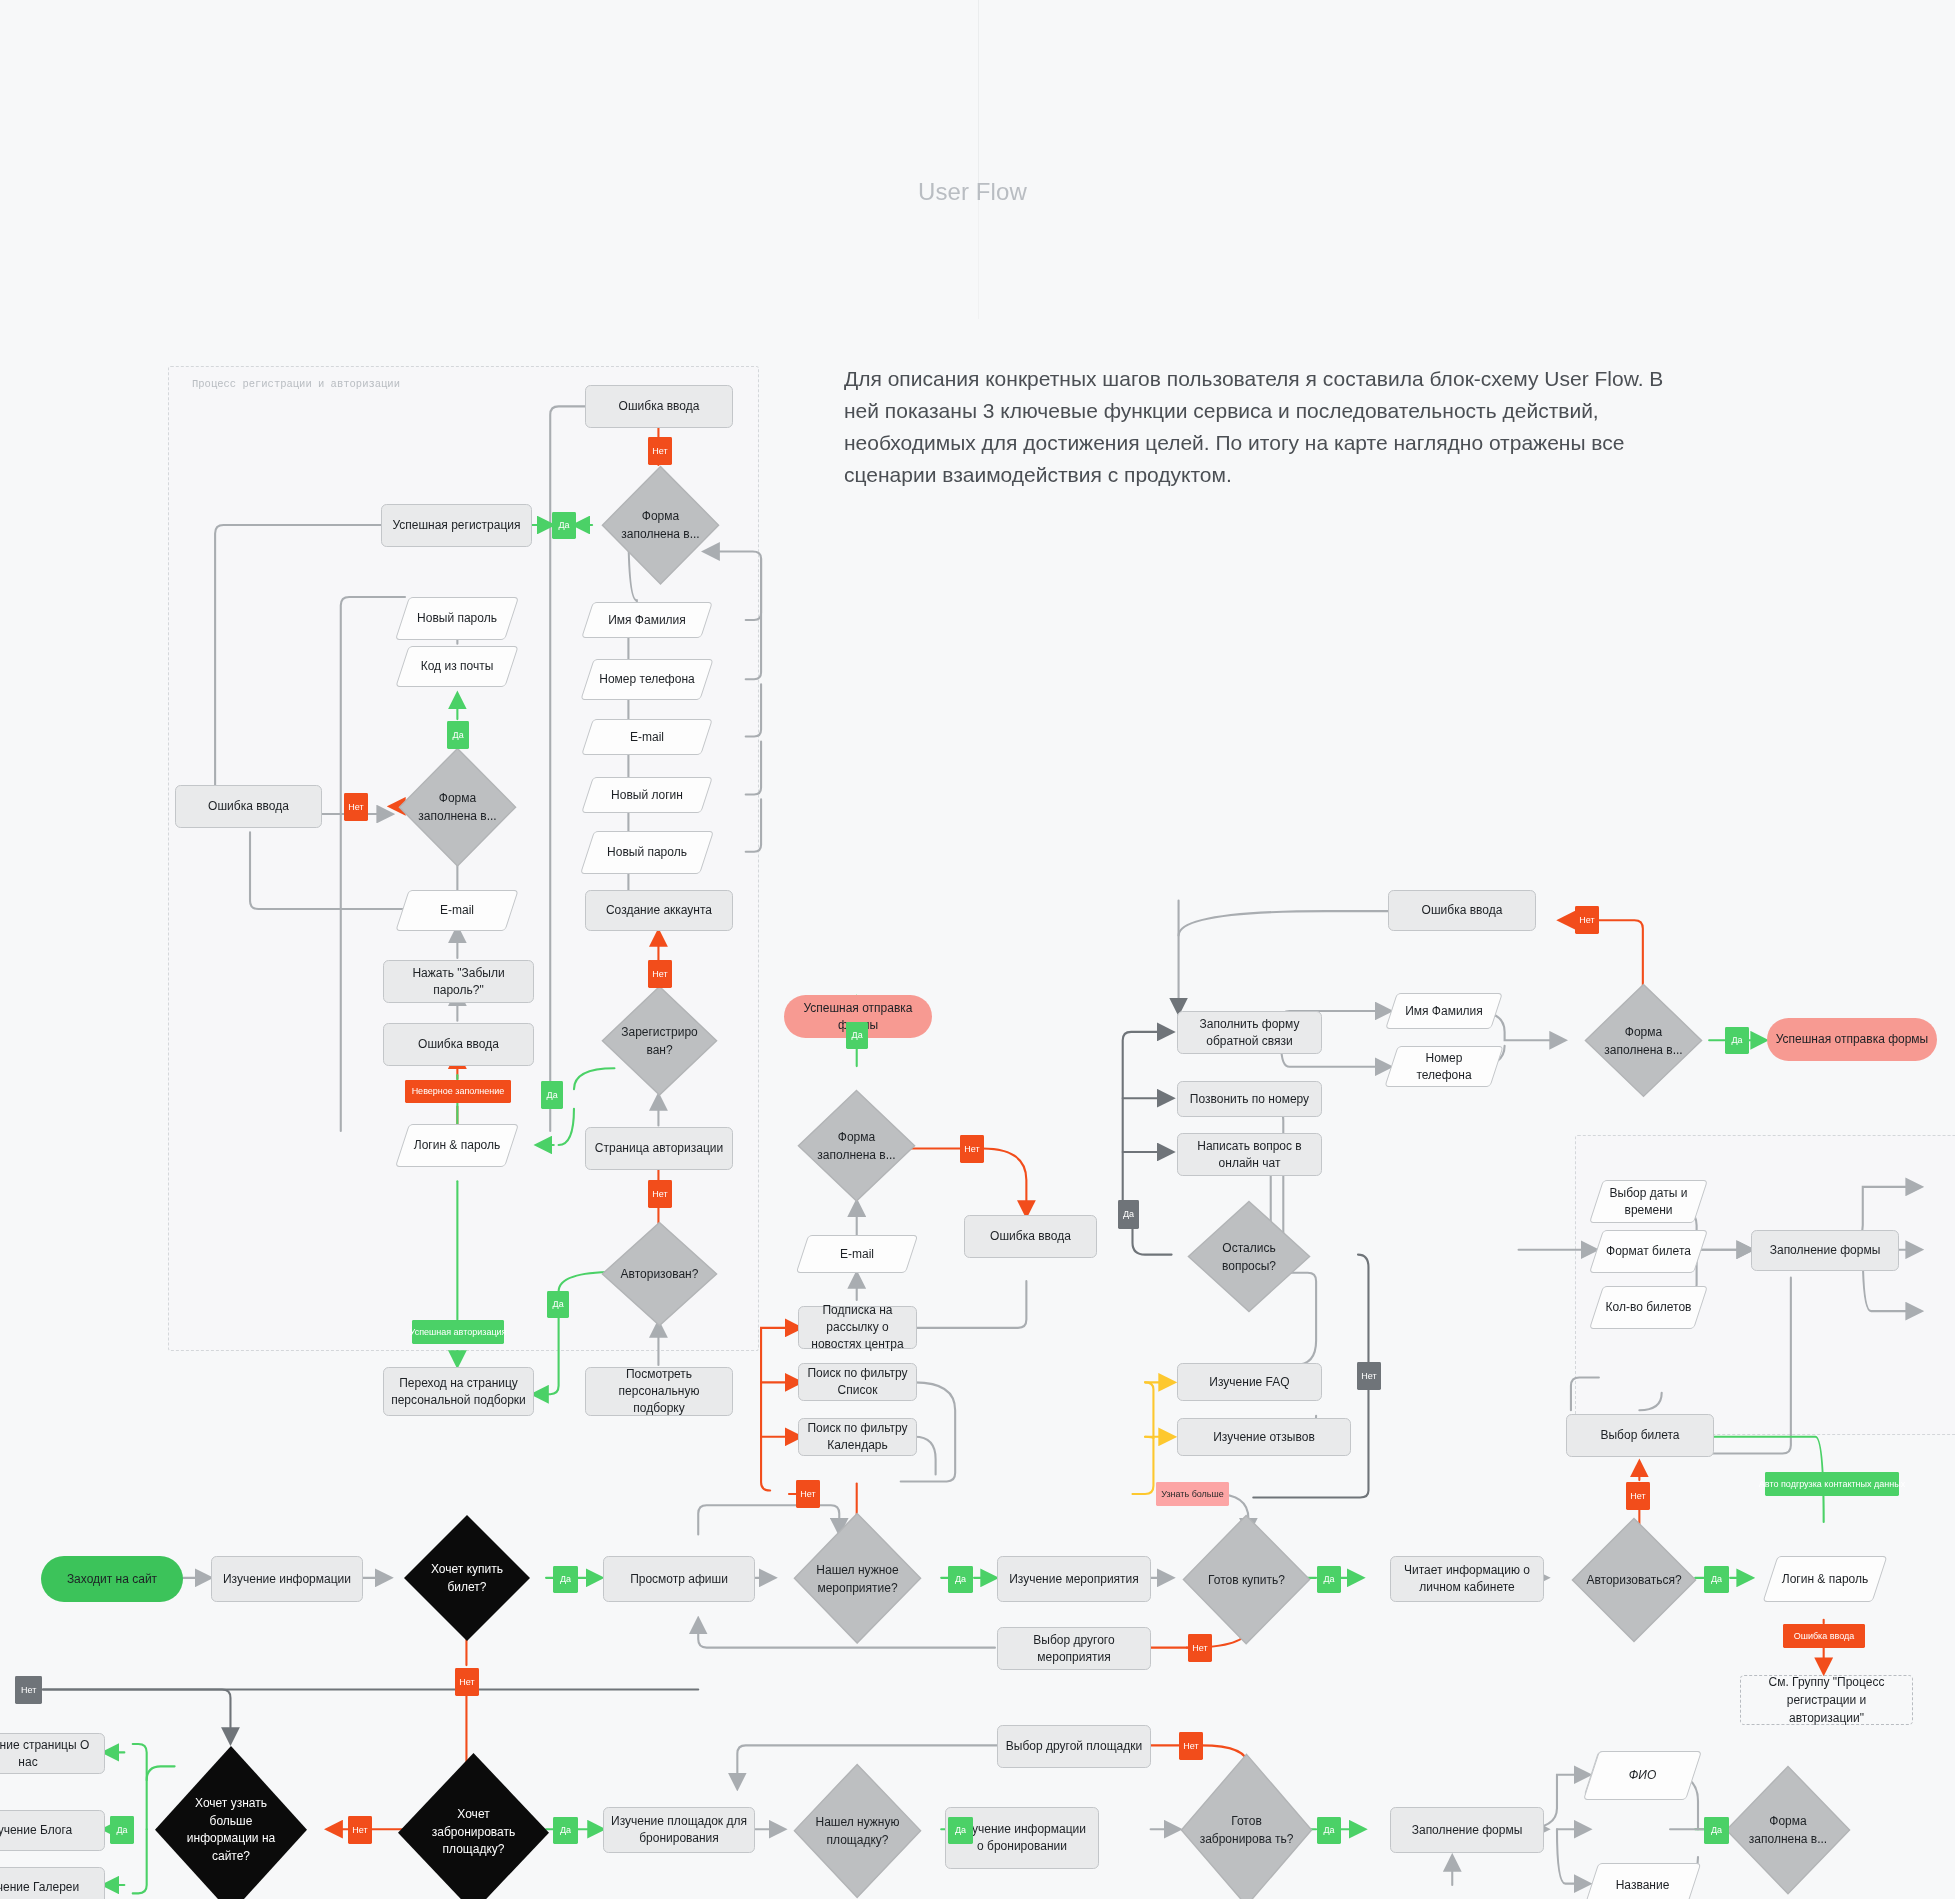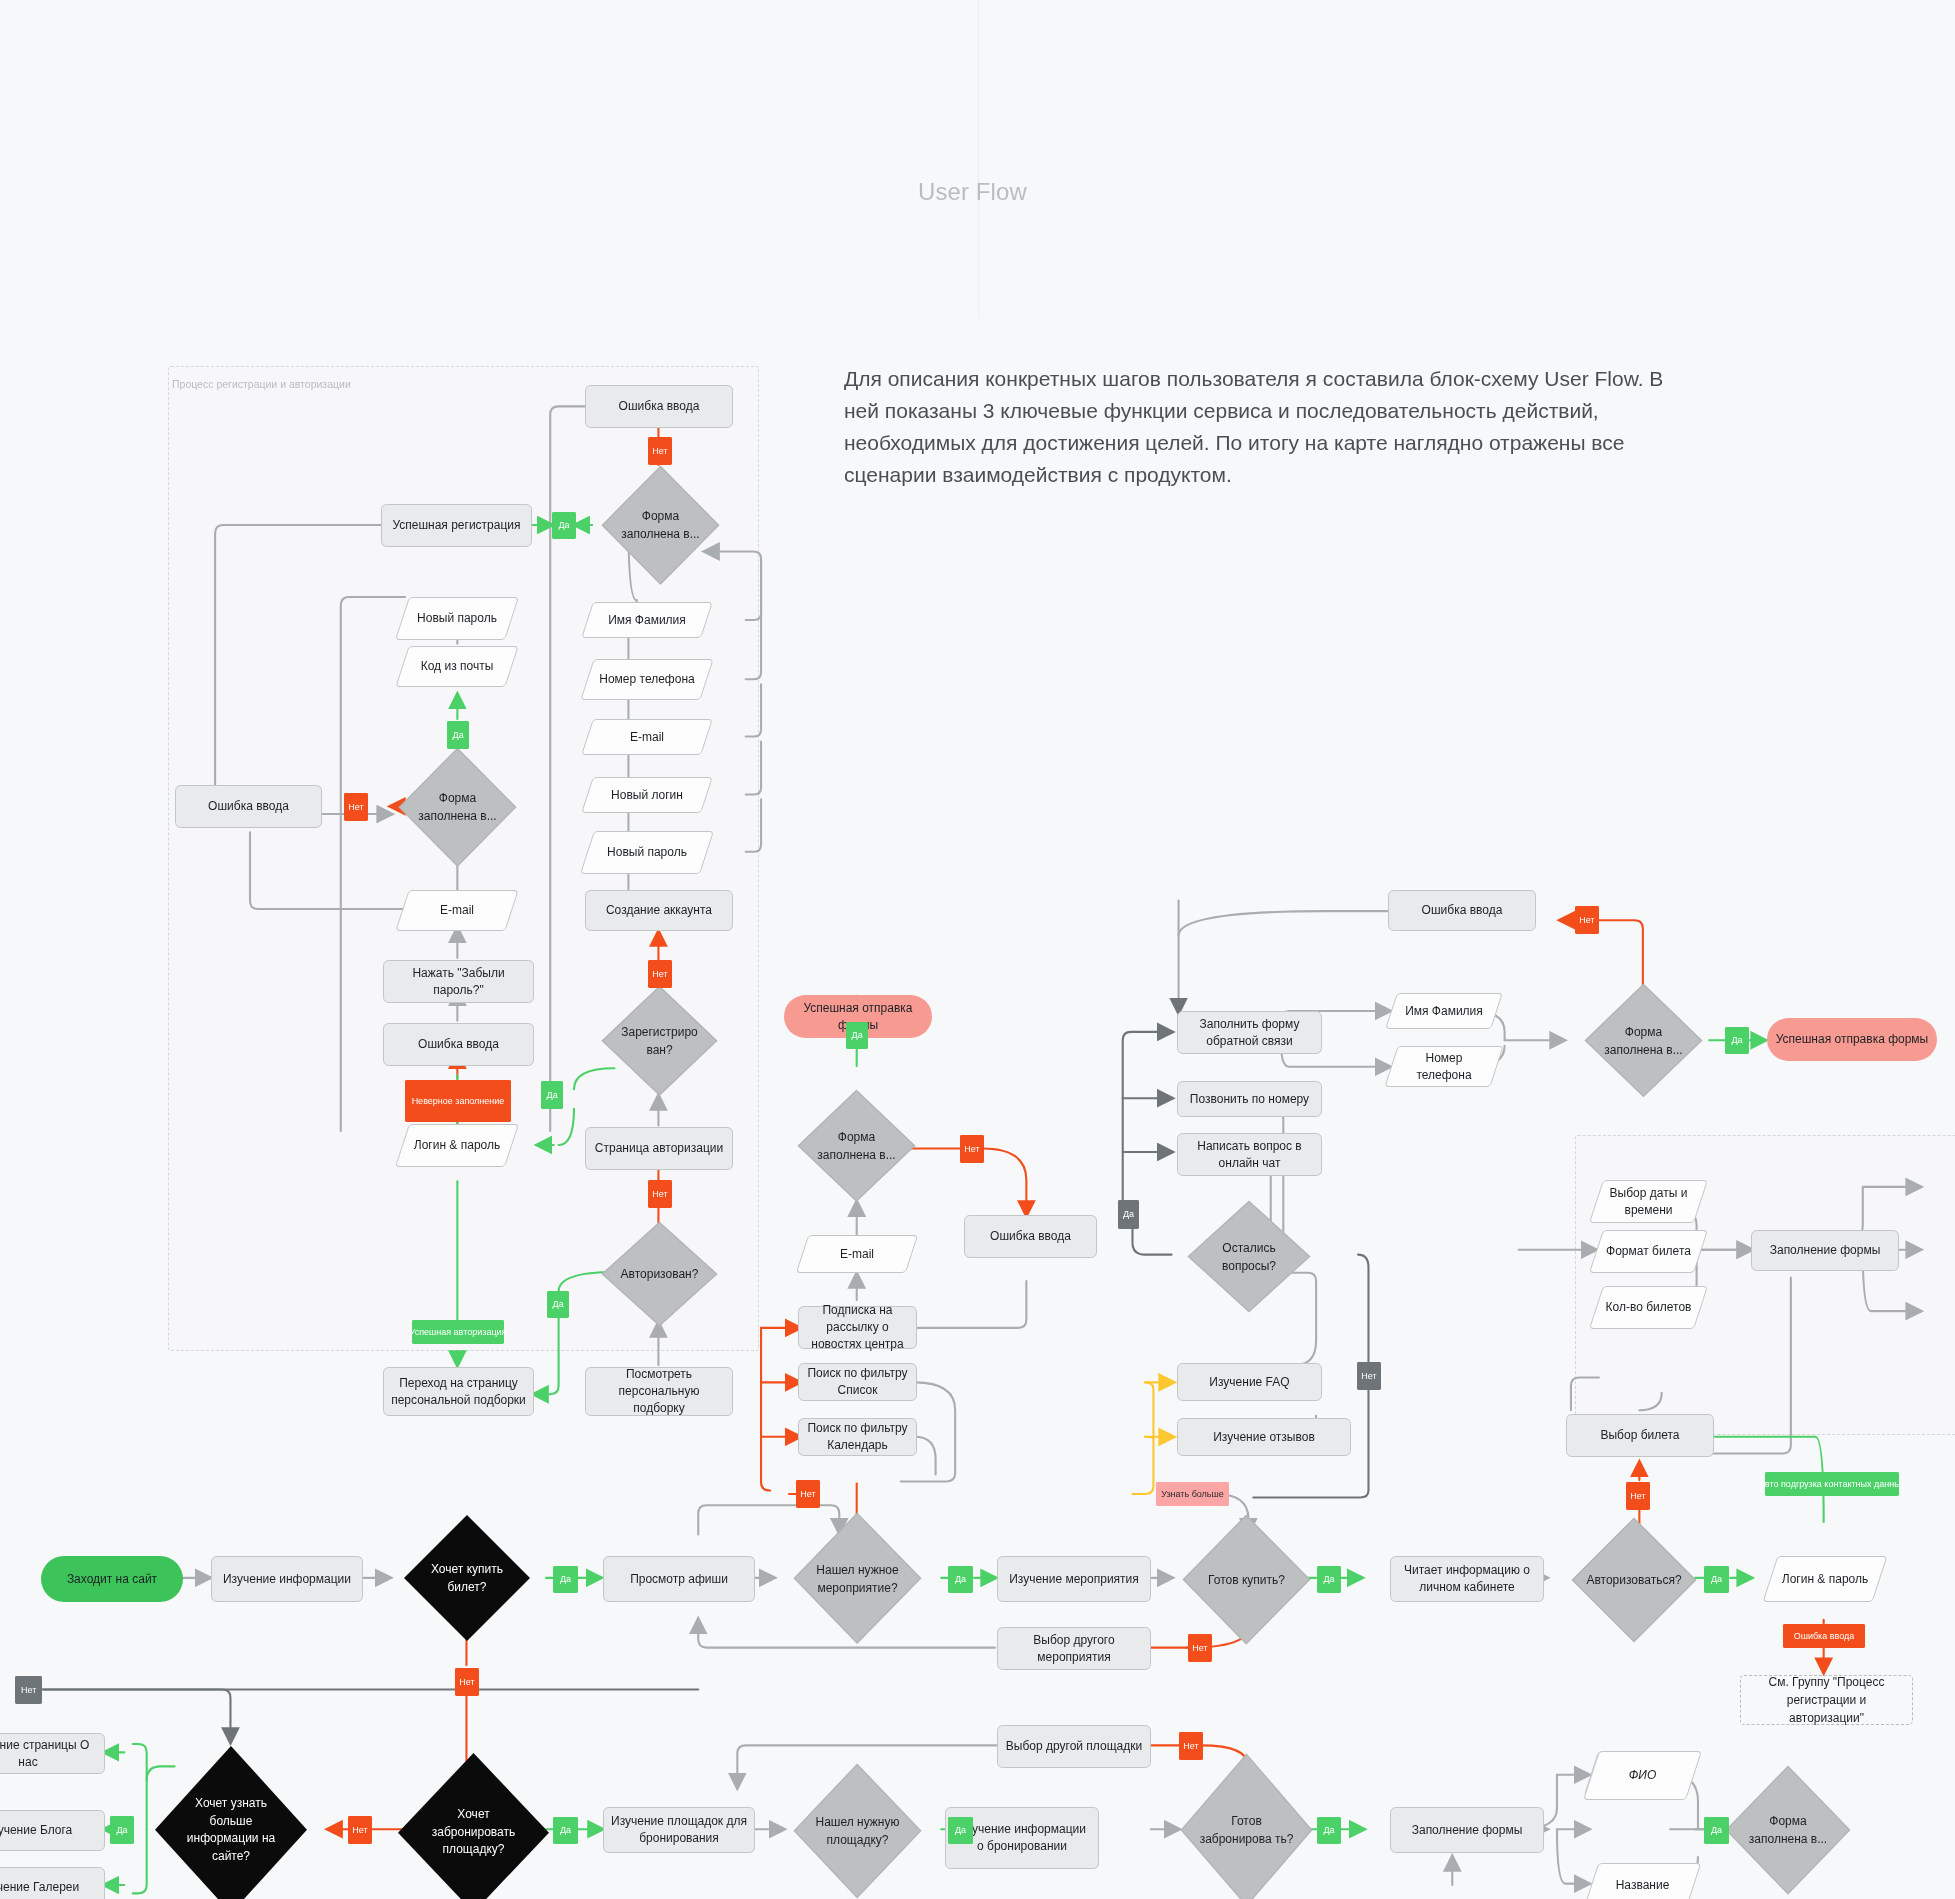--- a/index.html
+++ b/index.html
@@ -91,21 +91,21 @@
 <div id="canvas">
 
   <div class="vrule" style="left:978px; top:0; height:193px;"></div>
   <div class="vrule" style="left:978px; top:193px; height:126px; background:#f0f1f2;"></div>
 
   <div class="page-title" style="left:918px; top:178px;">User Flow</div>
 
   <div class="intro" style="left:844px; top:363px;">Для описания конкретных шагов пользователя я составила блок-схему User Flow. В ней показаны 3 ключевые функции сервиса и последовательность действий, необходимых для достижения целей. По итогу на карте наглядно отражены все сценарии взаимодействия с продуктом.</div>
 
   <div class="group" style="left:168px; top:366px; width:591px; height:985px;"></div>
-  <div class="group-label" style="left:172px; top:378px;">Процесс регистрации и авторизации</div>
+  <div class="group-label" style="left:192px; top:378px;font-family:Liberation Mono, monospace;">Процесс регистрации и авторизации</div>
 
   <div class="group" style="left:1575px; top:1135px; width:405px; height:300px;"></div>
 
   <svg class="edges" viewBox="0 0 2800 2720">
     <defs>
       <marker id="ag" markerWidth="9" markerHeight="9" refX="7" refY="4.5" orient="auto">
         <path d="M0,0 L9,4.5 L0,9 z" fill="#a9adb1"></path>
       </marker>
       <marker id="agd" markerWidth="9" markerHeight="9" refX="7" refY="4.5" orient="auto">
         <path d="M0,0 L9,4.5 L0,9 z" fill="#6f7479"></path>
@@ -594,21 +594,21 @@
     <svg class="n-dec-shape" viewBox="0 0 180 186">
       <polygon points="90,2 178,93 90,184 2,93" fill="#bdbfc1" stroke="#b2b4b6" stroke-width="2"></polygon>
     </svg>
     <div class="lbl">Форма заполнена в...</div>
   </div>
 
   <div class="elabel el-red" style="left:648px; top:437px; width:24px; height:28px;">Нет</div>
   <div class="elabel el-green" style="left:552px; top:512px; width:24px; height:26.5px;">Да</div>
   <div class="elabel el-green" style="left:447px; top:721px; width:22.3px; height:28px;">Да</div>
   <div class="elabel el-red" style="left:344px; top:793px; width:24px; height:28px;">Нет</div>
-  <div class="elabel el-red" style="left:405px; top:1080px; width:106px; height:42px;">Неверное заполнение</div>
+  <div class="elabel el-red" style="left:405px; top:1080px; width:106px; height:23px;">Неверное заполнение</div>
   <div class="elabel el-green" style="left:541px; top:1081px; width:22.3px; height:28px;">Да</div>
   <div class="elabel el-red" style="left:648px; top:960px; width:24px; height:28px;">Нет</div>
   <div class="elabel el-red" style="left:648px; top:1180px; width:24px; height:28px;">Нет</div>
   <div class="elabel el-green" style="left:412px; top:1320px; width:92px; height:24px;">Успешная авторизация</div>
   <div class="elabel el-green" style="left:547px; top:1291px; width:22.3px; height:26.5px;">Да</div>
 
   <div class="elabel el-green" style="left:846px; top:1022px; width:22.3px; height:26.5px;">Да</div>
   <div class="elabel el-red" style="left:960px; top:1135px; width:24px; height:28px;">Нет</div>
   <div class="elabel el-red" style="left:796px; top:1480px; width:24px; height:28px;">Нет</div>
 

